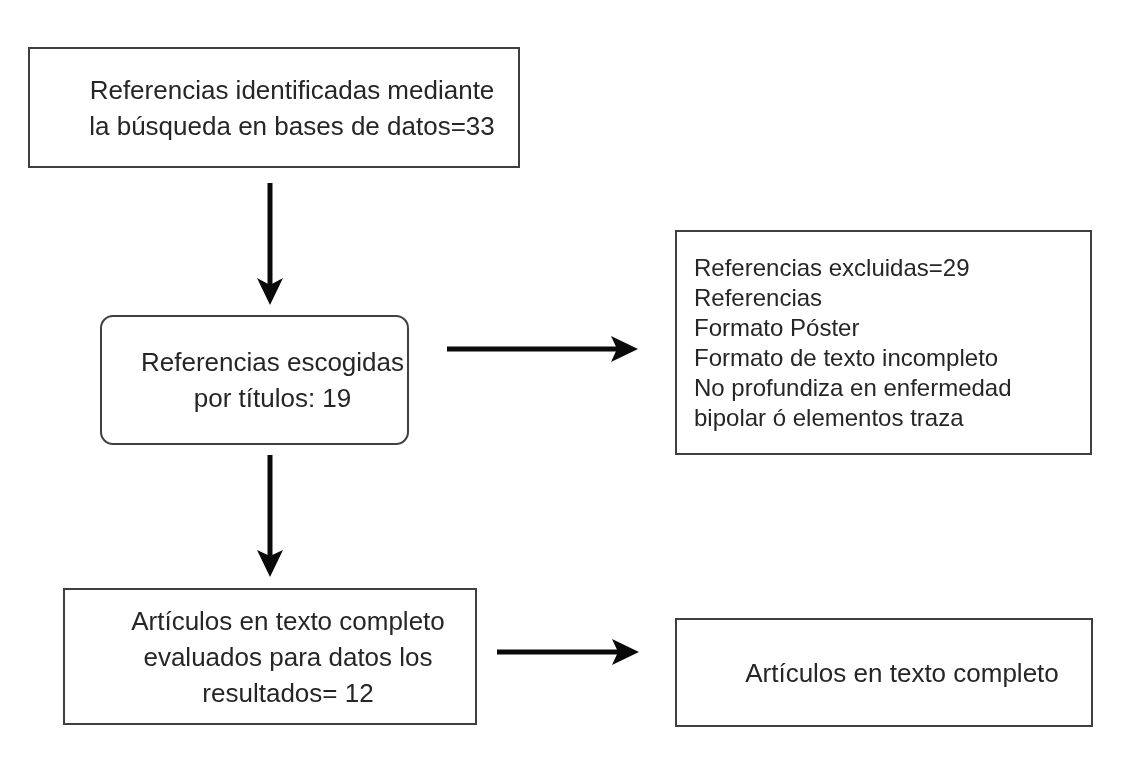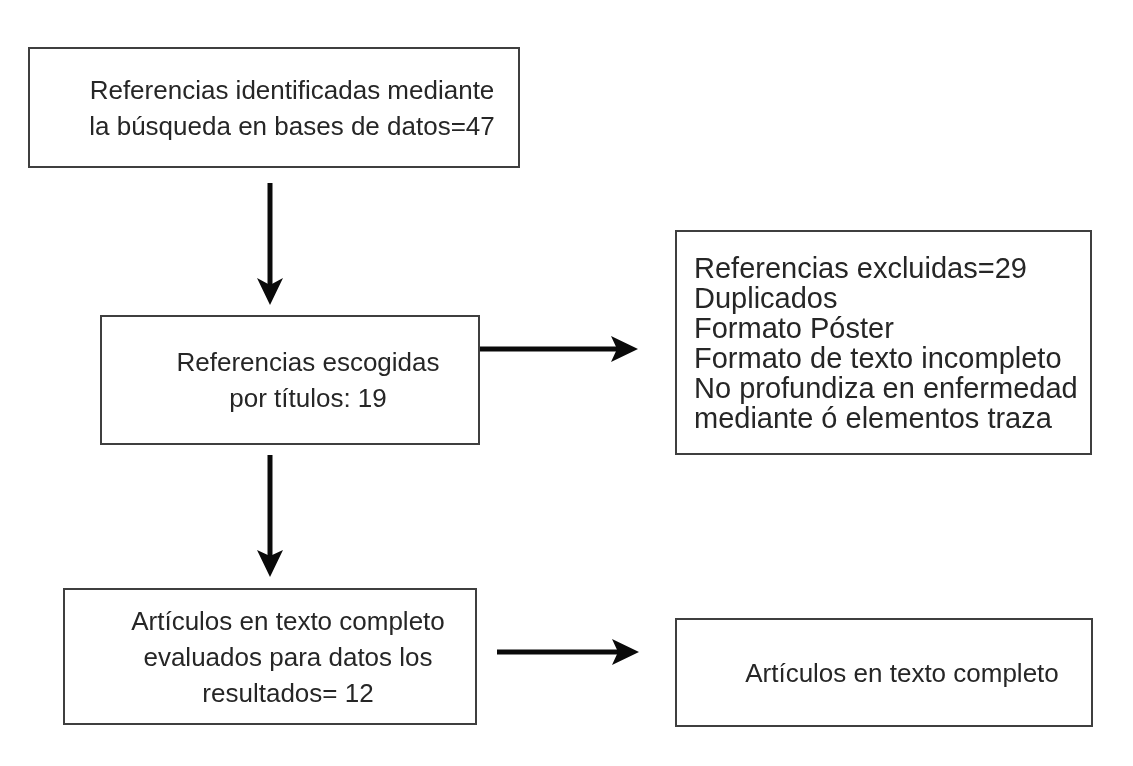--- a/index.html
+++ b/index.html
@@ -28,27 +28,27 @@
   .box.centered {
     align-items: center;
     text-align: center;
     font-size: 26px;
     line-height: 36px;
     padding-left: 36px;
   }
   .box.leftalign {
     align-items: flex-start;
     text-align: left;
-    font-size: 29px;
+    font-size: 24px;
     line-height: 30px;
     padding-left: 17px;
     padding-right: 8px;
   }
   #box-identified        { left: 28px;  top: 47px;  width: 492px; height: 121px; }
-  #box-screened          { left: 100px; top: 315px; width: 380px; height: 130px; }
+  #box-screened          { left: 100px; top: 315px; width: 309px; height: 130px; border-radius: 13px; }
   #box-excluded-title    { left: 675px; top: 230px; width: 417px; height: 225px; }
   #box-fulltext          { left: 63px;  top: 588px; width: 414px; height: 137px; }
   #box-fulltext-excluded { left: 675px; top: 618px; width: 418px; height: 109px; }
   .arrow-layer {
     position: absolute;
     left: 0; top: 0;
     width: 1133px;
     height: 766px;
     pointer-events: none;
   }
@@ -74,35 +74,35 @@
       <path class="head" d="M257,550 L270,577 L283,550 L270,556 Z"></path>
     </g>
     <g>
       <line class="shaft" x1="497" y1="652" x2="619" y2="652"></line>
       <path class="head" d="M612,639 L639,652 L612,665 L618,652 Z"></path>
     </g>
   </svg>
 
   <div id="box-identified" class="box centered">
     <div>Referencias identificadas mediante</div>
-    <div>la búsqueda en bases de datos=47</div>
+    <div>la búsqueda en bases de datos=33</div>
   </div>
 
   <div id="box-screened" class="box centered">
     <div>Referencias escogidas</div>
     <div>por títulos: 19</div>
   </div>
 
   <div id="box-excluded-title" class="box leftalign">
     <div>Referencias excluidas=29</div>
-    <div>Duplicados</div>
+    <div>Referencias</div>
     <div>Formato Póster</div>
     <div>Formato de texto incompleto</div>
     <div>No profundiza en enfermedad</div>
-    <div>mediante ó elementos traza</div>
+    <div>bipolar ó elementos traza</div>
   </div>
 
   <div id="box-fulltext" class="box centered">
     <div>Artículos en texto completo</div>
     <div>evaluados para datos los</div>
     <div>resultados= 12</div>
   </div>
 
   <div id="box-fulltext-excluded" class="box centered">
     <div>Artículos en texto completo</div>

